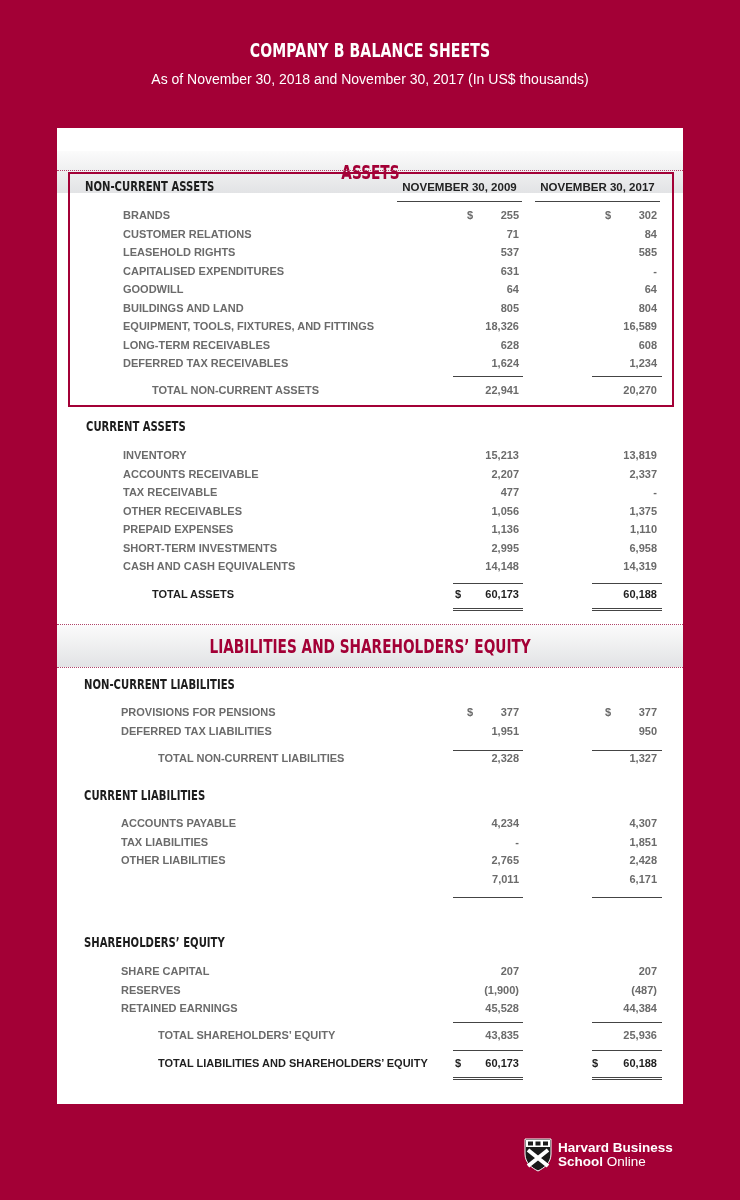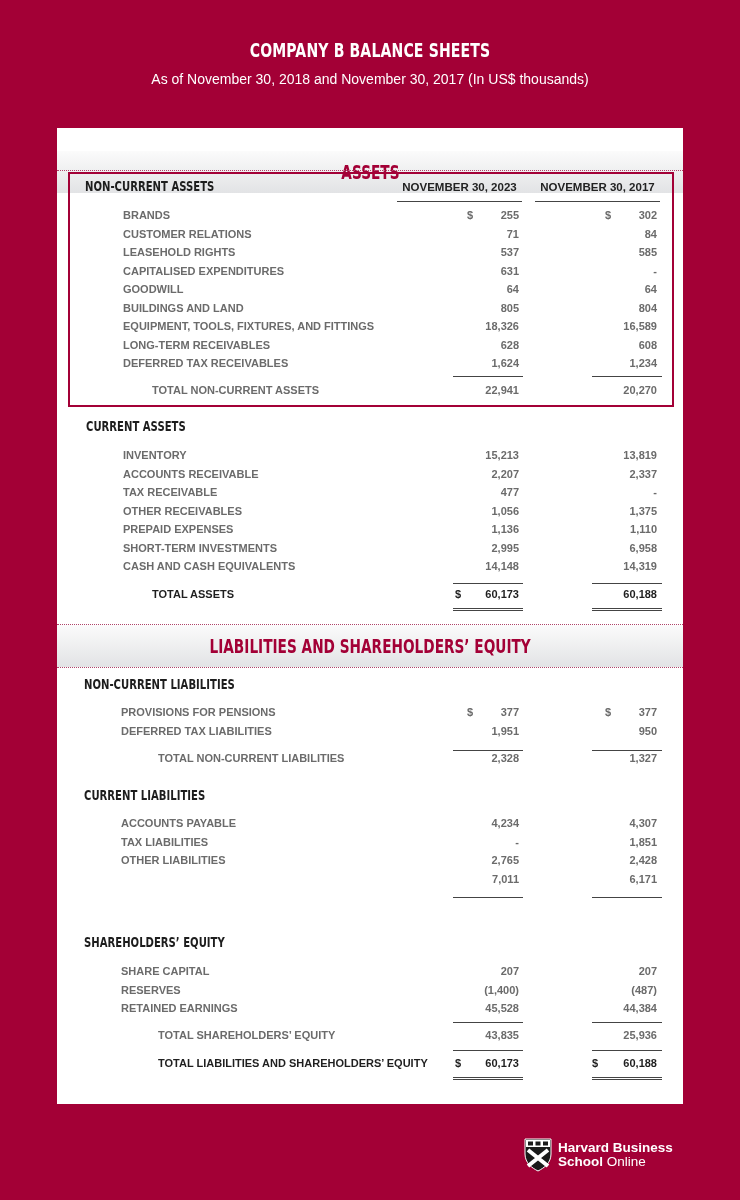--- a/index.html
+++ b/index.html
@@ -72,21 +72,21 @@
 <div class="panel">
 
   <div class="band" style="top:8px;margin-top:15px;">
     <span class="band-title">ASSETS</span>
   </div>
   <div class="dotted" style="top:42px;"></div>
 
   <div class="redbox"></div>
 
   <div class="sec" style="left:28px; top:50px;">NON-CURRENT ASSETS</div>
-  <div class="colhead" style="left:340px; width:125px; top:53px;">NOVEMBER 30, 2023</div>
+  <div class="colhead" style="left:340px; width:125px; top:53px;">NOVEMBER 30, 2009</div>
   <div class="colhead" style="left:478px; width:125px; top:53px;">NOVEMBER 30, 2017</div>
   <div class="rule" style="left:340px; width:125px; top:73px;"></div>
   <div class="rule" style="left:478px; width:125px; top:73px;"></div>
 
   <div id="nca-rows">
       <div class="row" style="top: 81px;">
         <span class="lbl" style="left:66px;">BRANDS</span>
         <span class="d" style="left:410px;">$</span>
         <span class="v" style="left:392px;">255</span>
         <span class="d" style="left:548px;">$</span>
@@ -246,21 +246,21 @@
 
   <div class="sec" style="left:27px; top:806px;">SHAREHOLDERS’ EQUITY</div>
   <div id="eq-rows">
       <div class="row" style="top: 837px;">
         <span class="lbl" style="left:64px;">SHARE CAPITAL</span>
         <span class="v" style="left:392px;">207</span>
         <span class="v" style="left:530px;">207</span>
       </div>
       <div class="row" style="top: 855.5px;">
         <span class="lbl" style="left:64px;">RESERVES</span>
-        <span class="v" style="left:392px;">(1,400)</span>
+        <span class="v" style="left:392px;">(1,900)</span>
         <span class="v" style="left:530px;">(487)</span>
       </div>
       <div class="row" style="top: 874px;">
         <span class="lbl" style="left:64px;">RETAINED EARNINGS</span>
         <span class="v" style="left:392px;">45,528</span>
         <span class="v" style="left:530px;">44,384</span>
       </div>
     </div>
   <div class="rule" style="left:396px; width:70px; top:894px;"></div>
   <div class="rule" style="left:535px; width:70px; top:894px;"></div>

